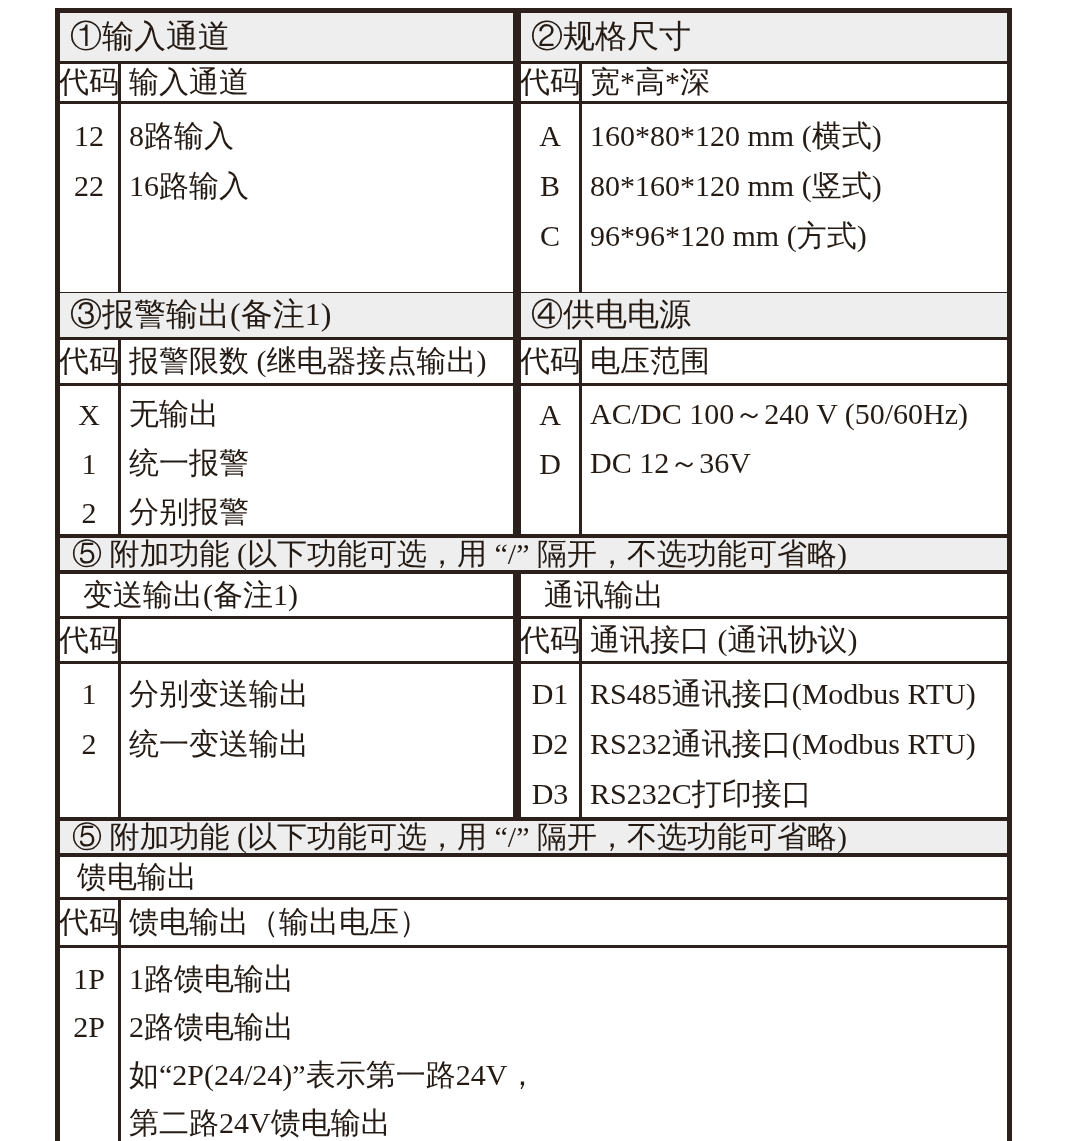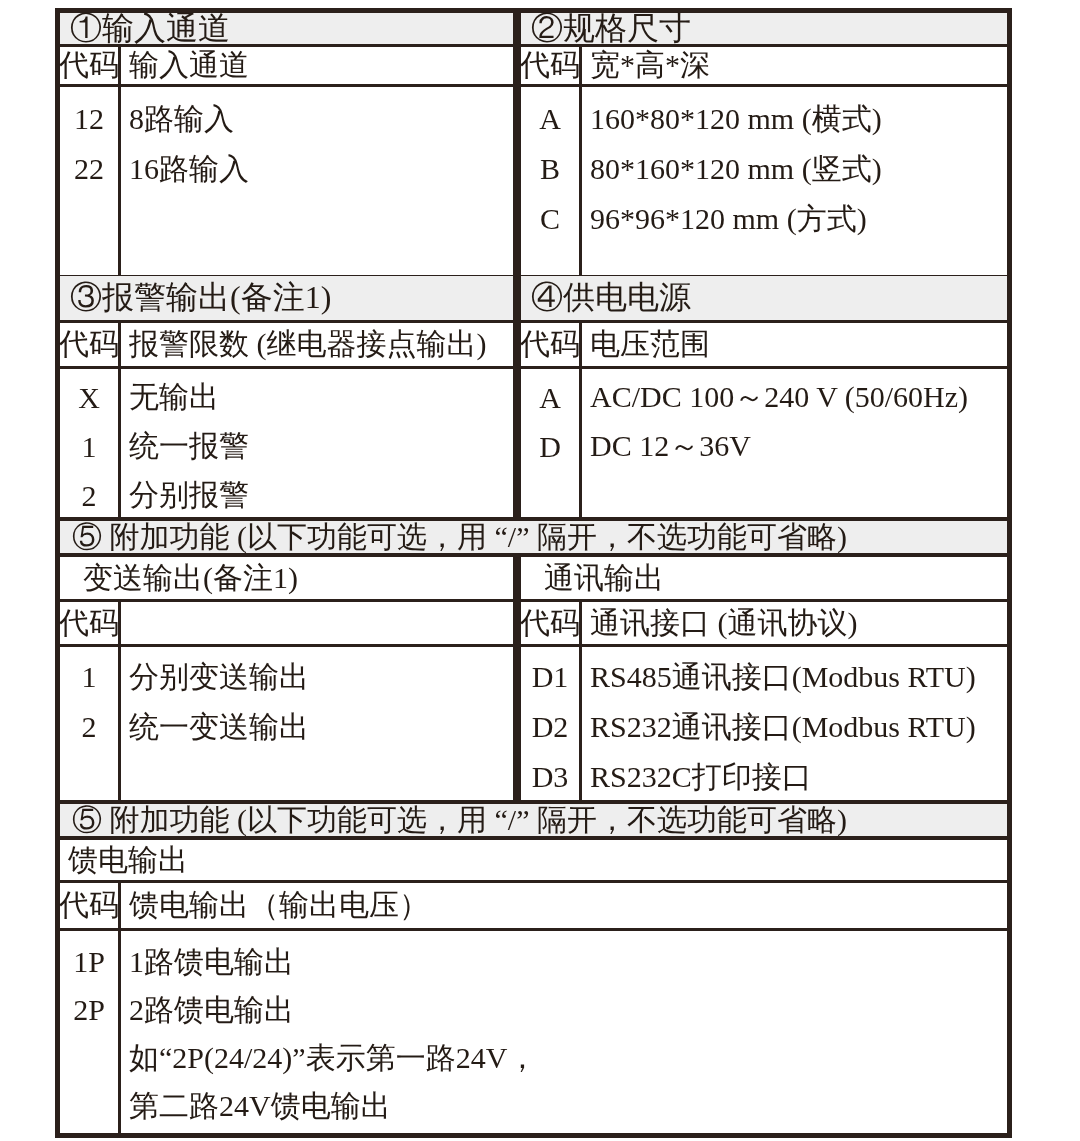--- a/index.html
+++ b/index.html
@@ -31,31 +31,31 @@
   .code-col { width: 61px; border-right: 3px solid #2b201b; text-align: center; }
   .desc-col { flex: 1; padding-left: 8px; }
   .headrow .code-col, .headrow .desc-col { display: flex; align-items: center; font-size: 30px; white-space: nowrap; }
   .headrow .code-col { justify-content: center; }
 
   .line { display: flex; align-items: center; font-size: 30px; white-space: nowrap; }
   .code-col .line { justify-content: center; }
   .l50 { height: 50px; } .l49 { height: 49px; } .l48 { height: 48px; }
 
   
-  .rowBand1 { height: 34px; }
+  .rowBand1 { height: 51px; }
   .rowH1    { height: 40px; }
   .rowD1    { height: 192px; border-bottom-width: 4px; }
   .rowBand2 { height: 44px; align-items: flex-end; }
   .rowH2    { height: 46px; }
   .rowD2    { height: 152px; border-bottom-width: 4px; }
   .xb       { height: 36px; display: flex; }
   .rowSub3  { height: 45px; }
   .rowH3    { height: 45px; }
   .rowD3    { height: 157px; border-bottom-width: 4px; }
-  .rowSub4  { height: 43px; }
+  .rowSub4  { height: 43px; padding-left: 9px; }
   .rowH4    { height: 48px; }
   .rowD4    { height: 202px; }
 
   .rowD1 .code-col, .rowD1 .desc-col { padding-top: 7px; }
   .rowD2 .code-col, .rowD2 .desc-col { padding-top: 4px; }
   .rowD3 .code-col, .rowD3 .desc-col { padding-top: 5px; }
   .rowD4 .code-col, .rowD4 .desc-col { padding-top: 7px; }
 
   .sub-cell { display: flex; align-items: center; padding-left: 23px; font-size: 30px; white-space: nowrap; }
   .full-cell { flex: 1; display: flex; align-items: center; padding-left: 8px; font-size: 30px; white-space: nowrap; }

